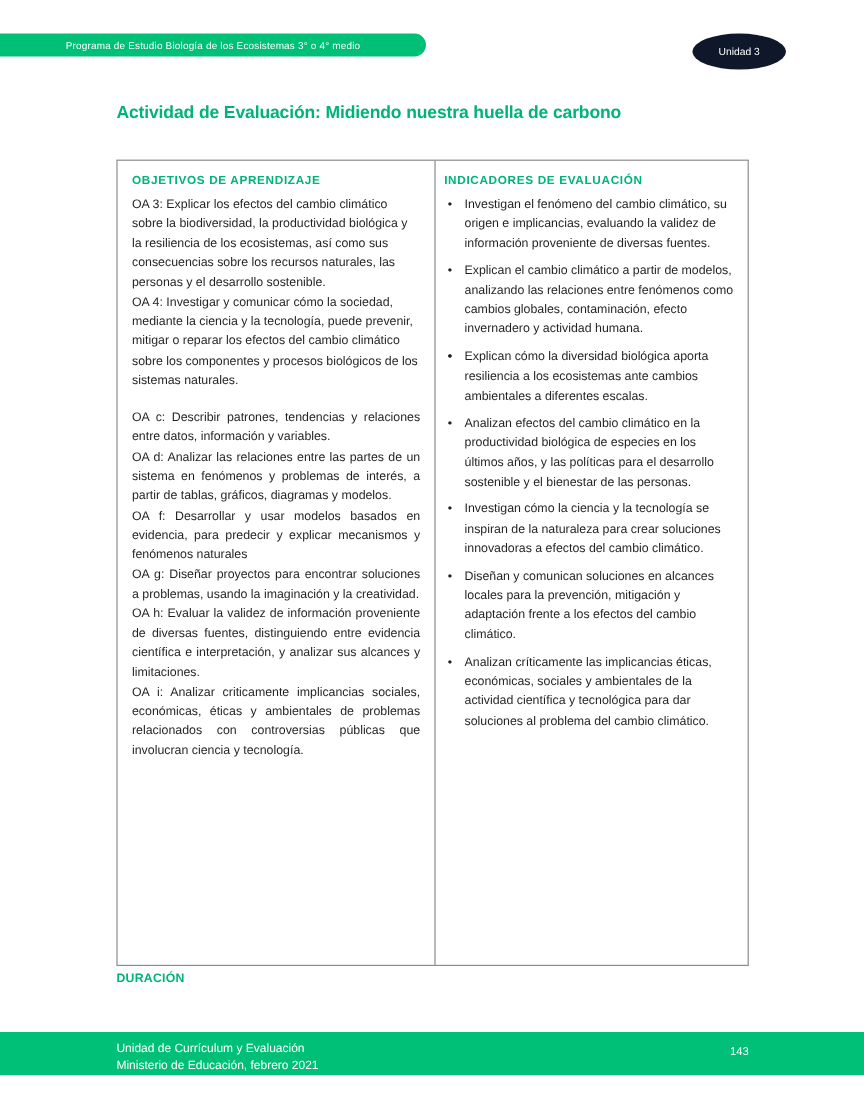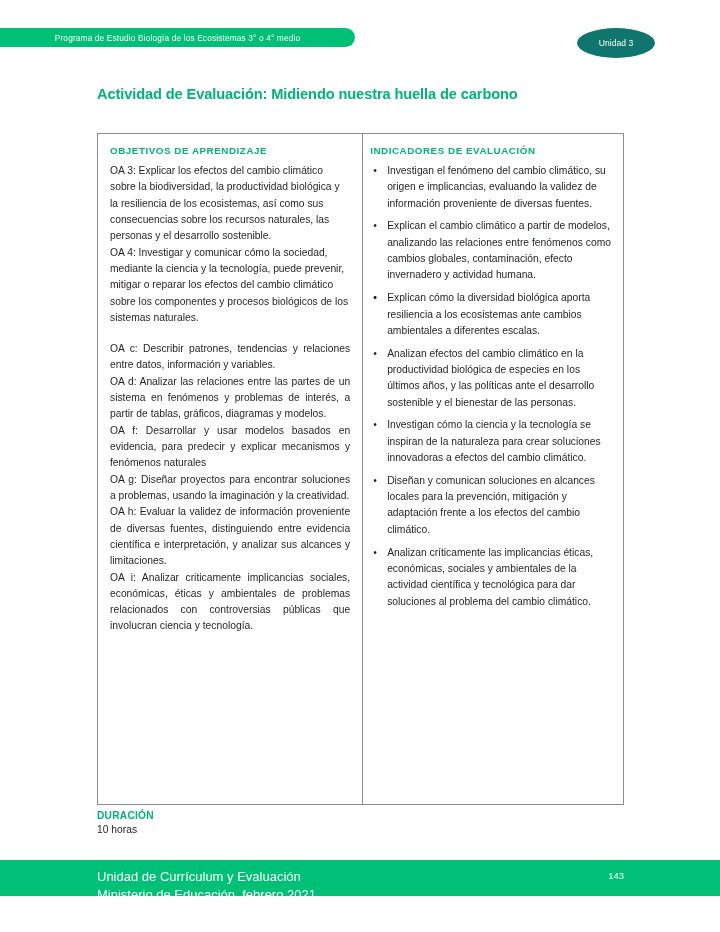--- a/index.html
+++ b/index.html
@@ -46,21 +46,21 @@
     letter-spacing: 0.15px;
     white-space: nowrap;
   }
 
   .unit-badge {
     position: absolute;
     top: 0;
     left: 577px;
     width: 78px;
     height: 30px;
-    background: #0f766e;
+    background: #0f172a;
     border-radius: 50%;
     display: flex;
     align-items: center;
     justify-content: center;
   }
 
   .unit-badge-label {
     color: #ffffff;
     font-size: 8.6px;
     white-space: nowrap;
@@ -182,21 +182,21 @@
     width: 100%;
     height: 36px;
     background: #00c078;
   }
 
   .footer-left {
     position: absolute;
     top: 8px;
     left: 97px;
     color: #ffffff;
-    font-size: 13px;
+    font-size: 10px;
     line-height: 1.42;
   }
 
   .footer-page {
     position: absolute;
     top: 10px;
     right: 96px;
     color: #ffffff;
     font-size: 9.4px;
   }
@@ -251,41 +251,40 @@
       </li>
       <li>
         <span class="bullet">•</span>
       </li>
       <li>
         <span class="bullet">•</span>
         <span>Explican cómo la diversidad biológica aporta resiliencia a los ecosistemas ante cambios ambientales a diferentes escalas.</span>
       </li>
       <li>
         <span class="bullet">•</span>
-        <span>Analizan efectos del cambio climático en la productividad biológica de especies en los últimos años, y las políticas ante el desarrollo sostenible y el bienestar de las personas.</span>
+        <span>Analizan efectos del cambio climático en la productividad biológica de especies en los últimos años, y las políticas para el desarrollo sostenible y el bienestar de las personas.</span>
       </li>
       <li>
         <span class="bullet">•</span>
         <span>Investigan cómo la ciencia y la tecnología se inspiran de la naturaleza para crear soluciones innovadoras a efectos del cambio climático.</span>
       </li>
       <li>
         <span class="bullet">•</span>
         <span>Diseñan y comunican soluciones en alcances locales para la prevención, mitigación y adaptación frente a los efectos del cambio climático.</span>
       </li>
       <li>
         <span class="bullet">•</span>
         <span>Analizan críticamente las implicancias éticas, económicas, sociales y ambientales de la actividad científica y tecnológica para dar soluciones al problema del cambio climático.</span>
       </li>
     </ul>
   </div>
 </div>
 
 <div class="duration">
   <div class="duration-title">DURACIÓN</div>
-  <div class="duration-value">10 horas</div>
 </div>
 
 <div class="footer">
   <div class="footer-left">
     <div>Unidad de Currículum y Evaluación</div>
     <div>Ministerio de Educación, febrero 2021</div>
   </div>
   <div class="footer-page">143</div>
 </div>
 

